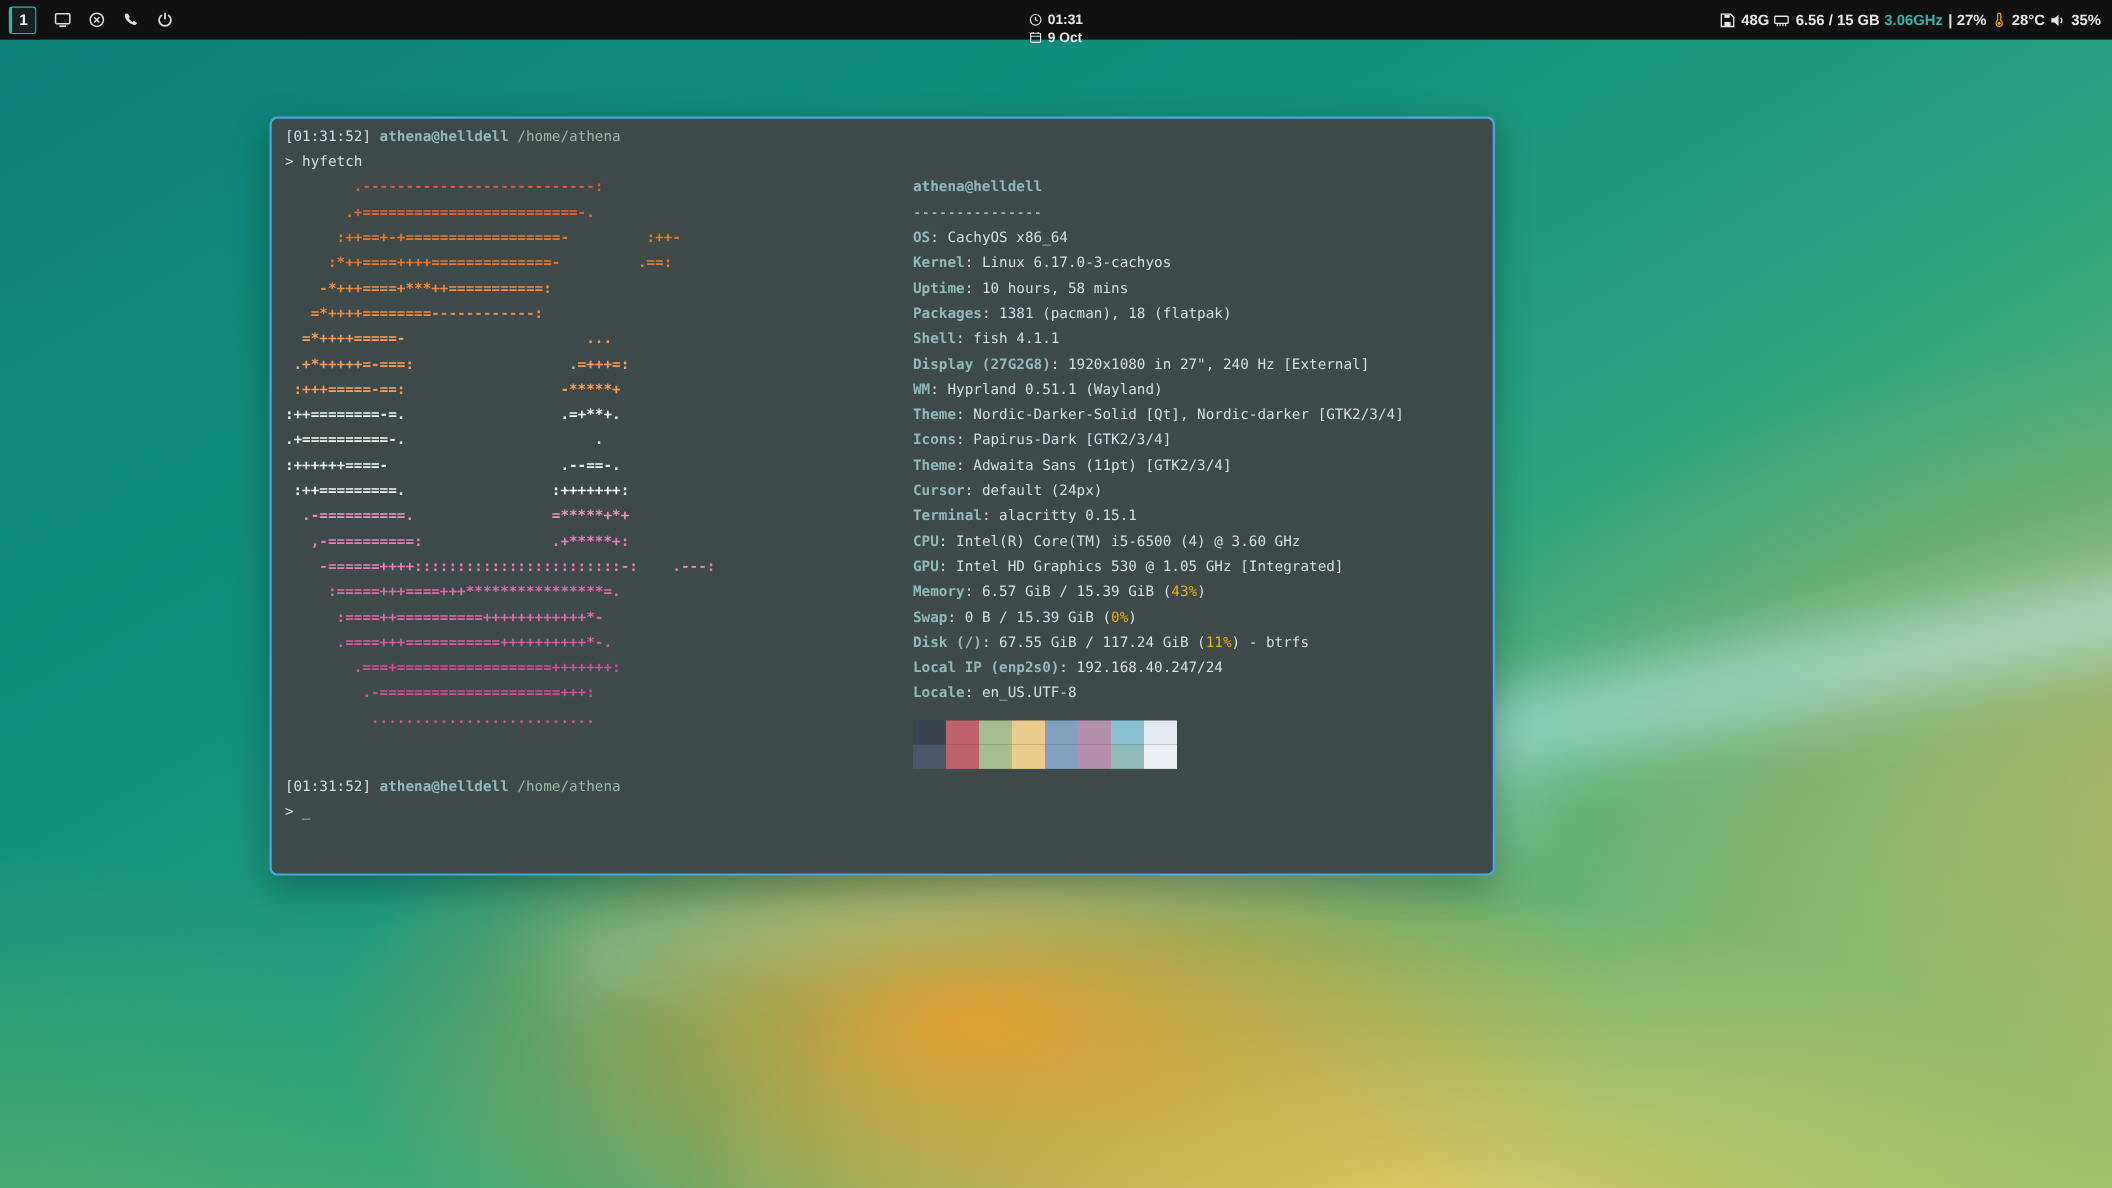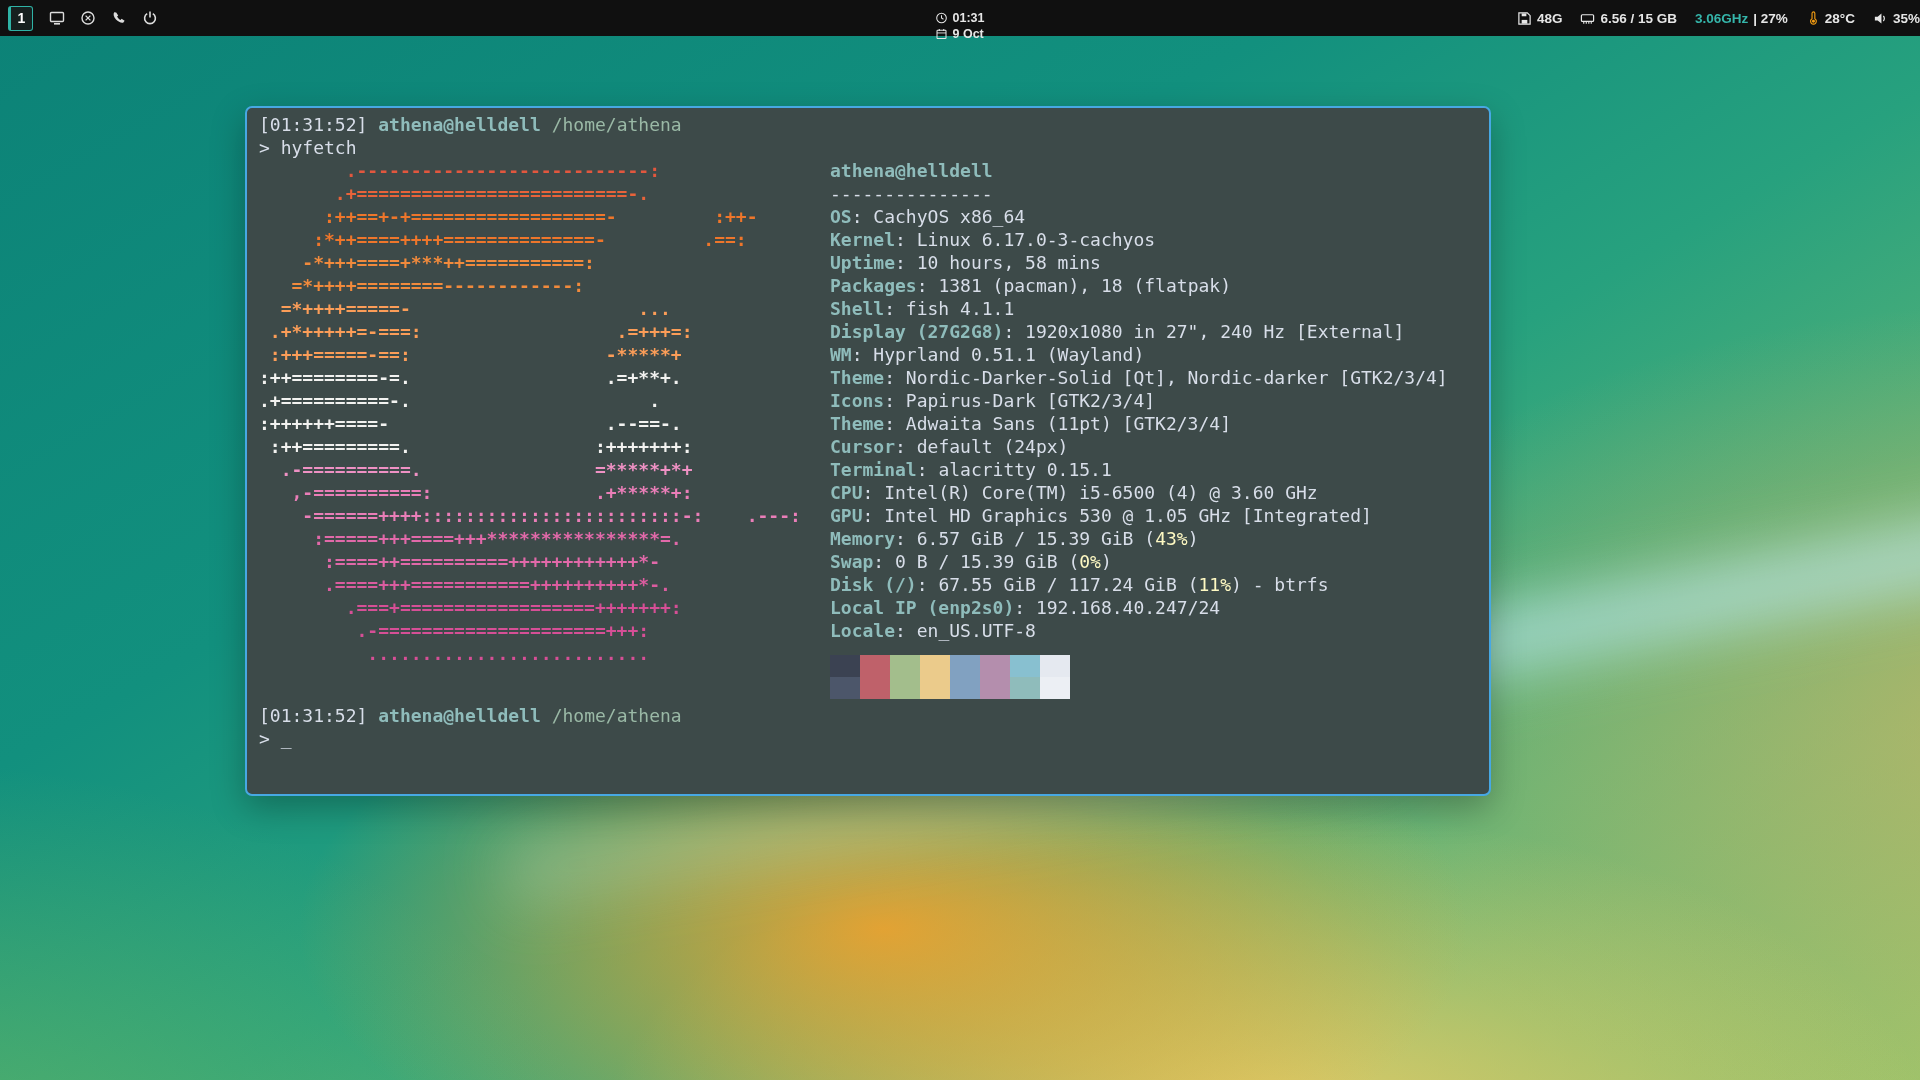--- a/index.html
+++ b/index.html
@@ -42,38 +42,38 @@
     display:flex;align-items:center;justify-content:center;cursor:pointer;
   }
   .left-icons{display:flex;align-items:center;gap:15px;margin-left:16px;color:#dcdcdc;}
   .left-icons .ic{width:16px;height:16px;cursor:pointer;}
   .center{
     position:absolute;left:50%;top:0;transform:translateX(-50%);height:52px;
     display:flex;flex-direction:column;justify-content:center;align-items:flex-start;
     font-size:12.5px;line-height:16px;font-weight:bold;
   }
   .crow{display:flex;align-items:center;gap:5px;}
-  .right{margin-left:auto;display:flex;align-items:flex-end;gap:18px;padding-right:0;font-weight:bold;font-size:13.5px;}
+  .right{margin-left:auto;display:flex;align-items:flex-end;gap:4px;padding-right:10px;font-weight:bold;font-size:13.5px;}
   .module{display:flex;align-items:center;gap:5px;cursor:pointer;}
   .cpu-freq{color:#35b5aa;}
   .temp-ic{color:#f39c12;}
 
   
   .terminal{
-    position:absolute;left:245px;top:106px;width:1246px;height:690px;box-sizing:border-box;
+    position:absolute;left:245px;top:106px;width:1114px;height:690px;box-sizing:border-box;
     background:#3d4a49;border:2px solid #47a8e3;border-radius:7px;
     box-shadow:0 12px 34px rgba(0,0,0,0.28);
     padding:5px 12px;
     font-family:"DejaVu Sans Mono", monospace;
-    font-size:18px;line-height:23px;color:#d8dee9;
+    font-size:13px;line-height:23px;color:#d8dee9;
   }
   .prompt-line, .cmd-line{white-space:pre;}
   .r-f{color:#d8dee9;}
   .r-k{color:#8fbcbb;font-weight:bold;}
-  .r-a{color:#fef9c3;}
+  .r-a{color:#eab308;}
   .r-u{color:#8fbcbb;font-weight:bold;}
   .r-p{color:#9ab9a6;}
   .fetch{display:flex;align-items:flex-start;}
   .ascii{width:571px;flex:0 0 571px;}
   .aline{white-space:pre;font-weight:bold;}
   .info{flex:1;}
   .iline{white-space:pre;}
   .palette{margin-top:13px;}
   .prow{display:flex;}
   .swatch{width:30px;height:22px;}

